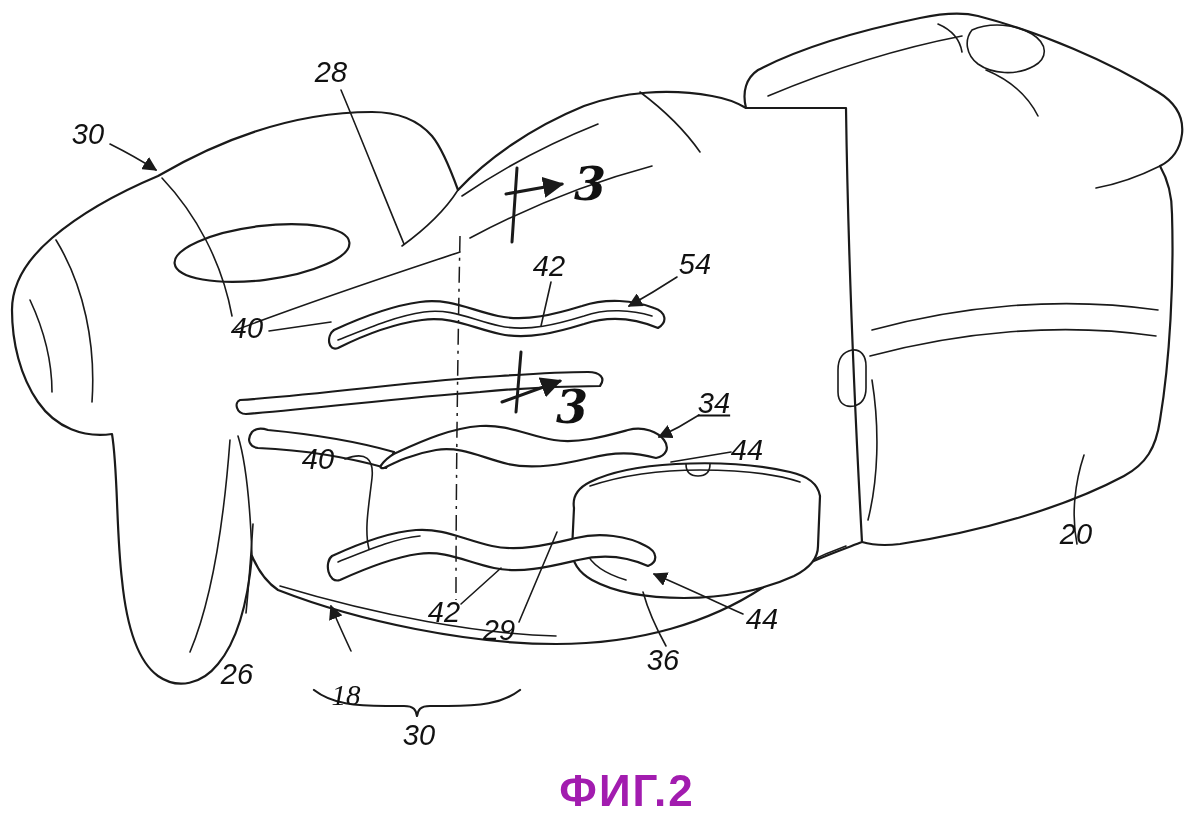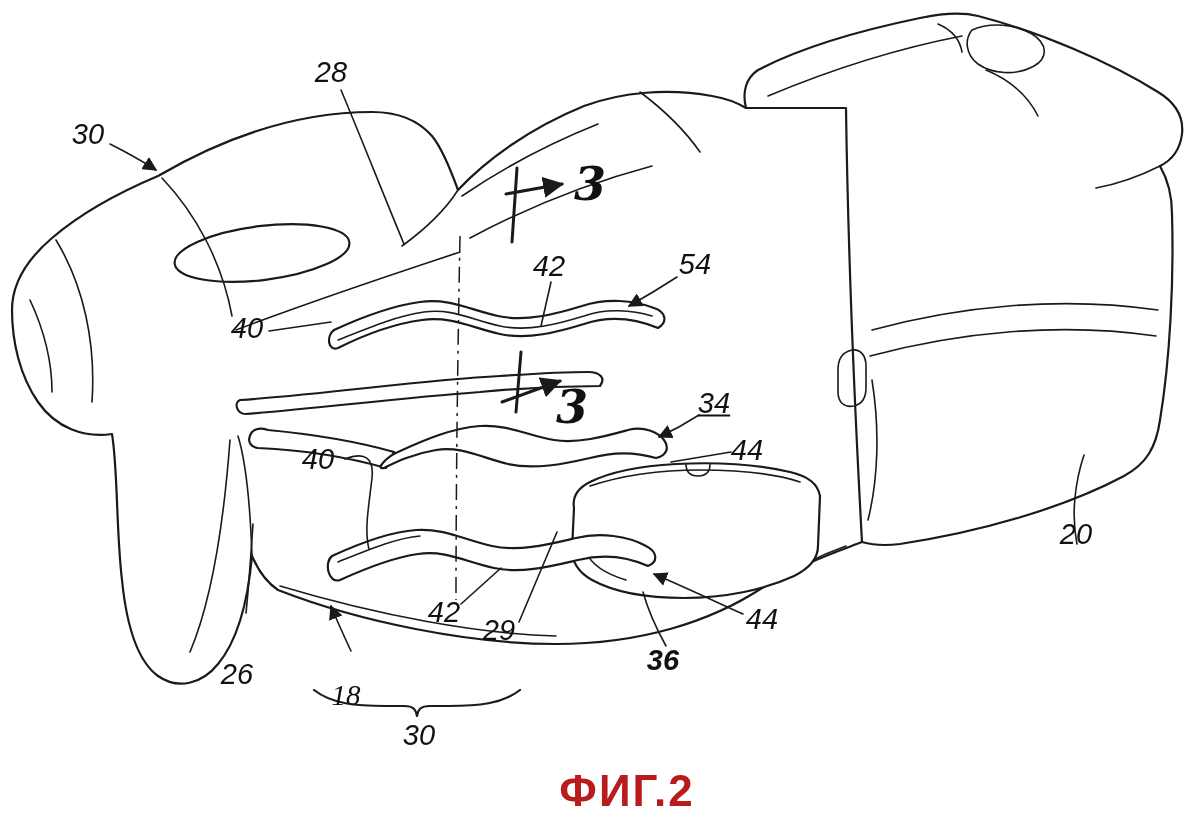--- a/index.html
+++ b/index.html
@@ -31,21 +31,21 @@
     color:#111;
     white-space:nowrap;
   }
   .caption{
     position:absolute;
     transform:translate(-50%,-50%);
     font-family:"Liberation Sans",sans-serif;
     font-weight:600;
     font-size:44px;
     letter-spacing:2px;
-    color:#b91c1c;
+    color:#a21caf;
   }
   svg .ln{fill:none;stroke:#1a1a1a;stroke-width:2.2;stroke-linecap:round;stroke-linejoin:round;}
   svg .ln-thin{fill:none;stroke:#1a1a1a;stroke-width:1.6;stroke-linecap:round;stroke-linejoin:round;}
   svg .solid{fill:#ffffff;stroke:#1a1a1a;stroke-width:2.2;stroke-linecap:round;stroke-linejoin:round;}
   svg .leader{fill:none;stroke:#1a1a1a;stroke-width:1.6;stroke-linecap:round;}
   svg .section-arrow{fill:none;stroke:#1a1a1a;stroke-width:3;stroke-linecap:round;}
   svg .dashdot{fill:none;stroke:#1a1a1a;stroke-width:1.5;stroke-dasharray:16 6 3 6;}
 </style>
 </head>
 <body>
@@ -247,21 +247,21 @@
   <span class="ref" style="left:549px;top:266px;">42</span>
   <span class="ref" style="left:695px;top:264px;">54</span>
   <span class="ref" style="left:247px;top:328px;">40</span>
   <span class="ref-big" style="left:572px;top:407px;">3</span>
   <span class="ref" style="left:714px;top:403px;text-decoration:underline;">34</span>
   <span class="ref" style="left:747px;top:450px;">44</span>
   <span class="ref" style="left:318px;top:459px;">40</span>
   <span class="ref" style="left:444px;top:612px;">42</span>
   <span class="ref" style="left:499px;top:630px;">29</span>
   <span class="ref" style="left:762px;top:619px;">44</span>
-  <span class="ref" style="left:663px;top:660px;font-weight:bold;">36</span>
+  <span class="ref" style="left:663px;top:660px;">36</span>
   <span class="ref" style="left:346px;top:695px;font-family:Liberation Serif, serif;">18</span>
   <span class="ref" style="left:237px;top:630px;margin-top:44px;">26</span>
   <span class="ref" style="left:1076px;top:534px;">20</span>
   <span class="ref" style="left:419px;top:735px;">30</span>
 
   <span class="caption" style="left:627px;top:791px;">ФИГ.2</span>
 
 </div>
 
 </body></html>

